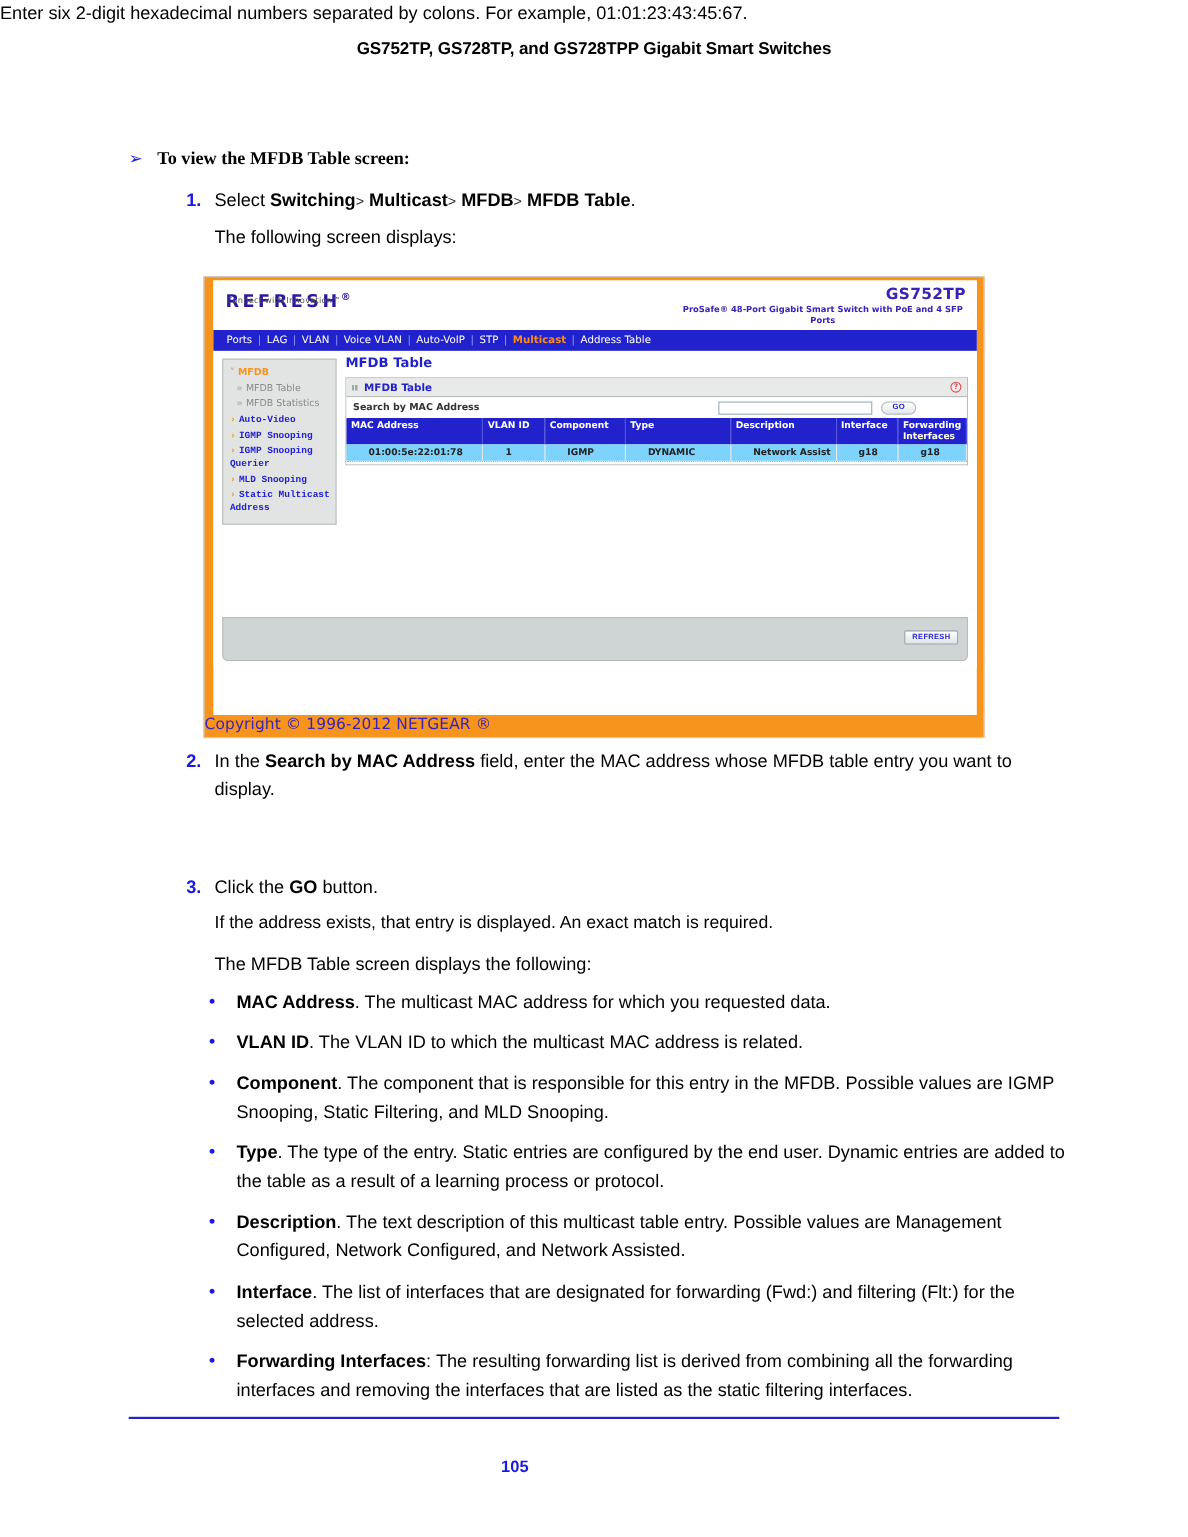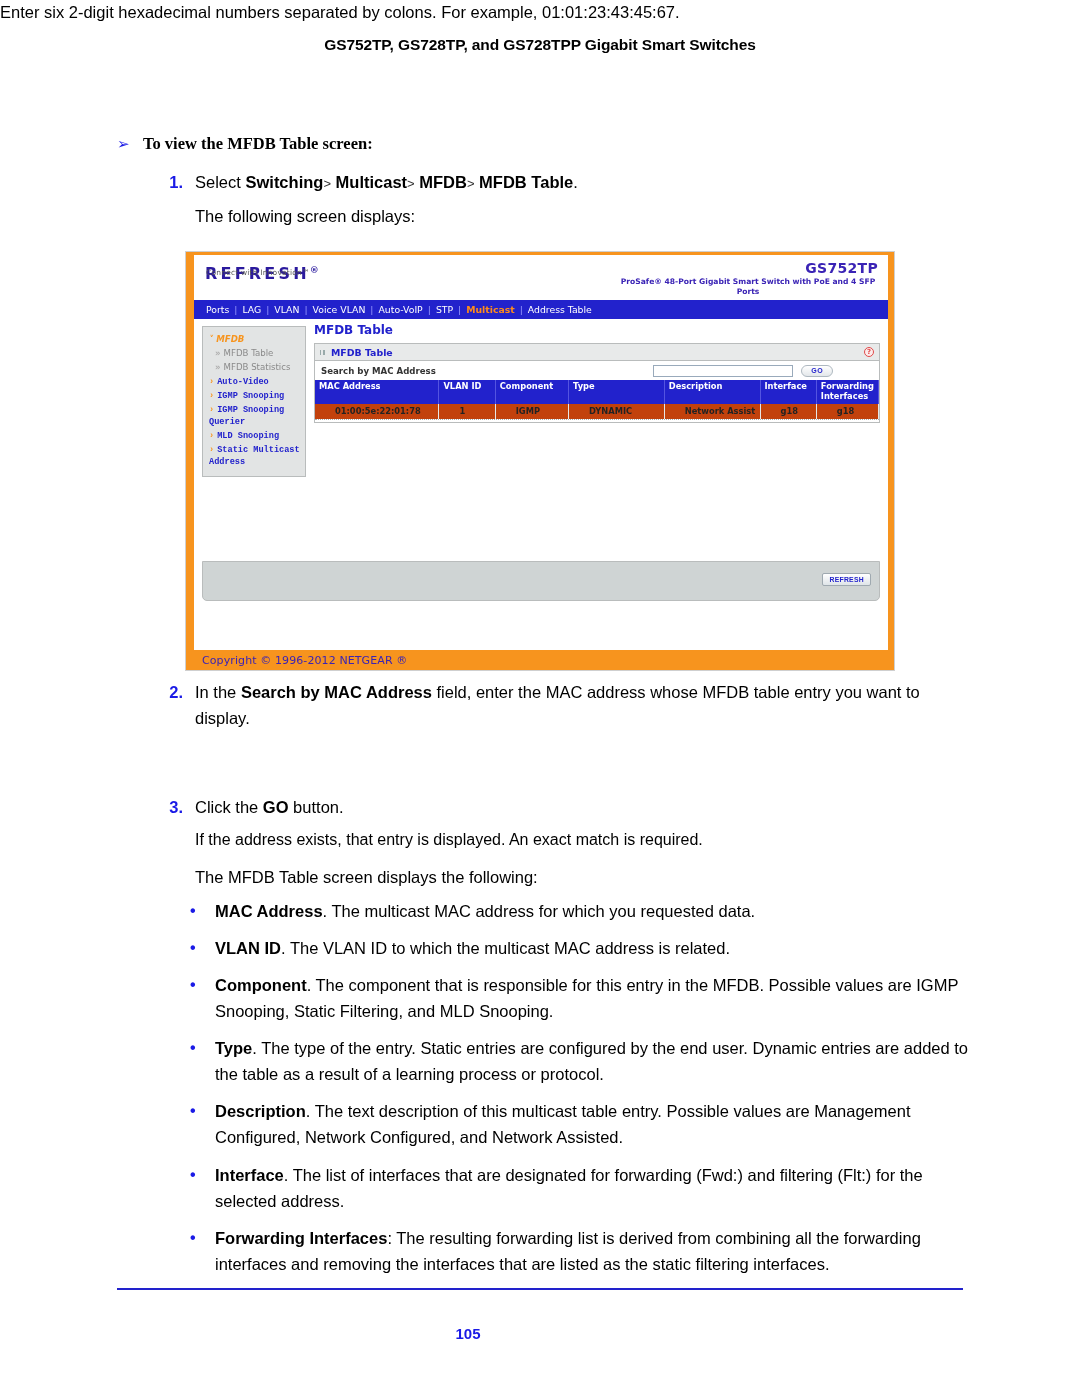--- a/index.html
+++ b/index.html
@@ -142,21 +142,21 @@
   .sidebar {
     position:absolute; left:8px; top:7px;
     width:104px;
     background:#e2e4e4;
     border:1px solid #b9bcbc;
     padding:5px 4px 7px 4px;
     font-size:8.6px;
   }
   .sb-item { padding:1.5px 0 1.5px 2px; line-height:1.32; }
   .sb-item .mk { color:#f7941e; font-weight:bold; margin-right:3px; }
-  .sb-top { color:#f7941e; font-weight:bold;font-style:italic; }
+  .sb-top { color:#f7941e; font-weight:bold; }
   .sb-sub { color:#8a8a8a; padding-left:8px; }
   .sb-sub .mk { color:#b0b0b0; }
   .sb-main { color:#2222cc; font-weight:bold;font-family:Liberation Mono, monospace; }
 
   .panel-wrap { position:absolute; left:120px; top:4px; right:8px; }
   .panel-title {
     color:#2222cc; font-weight:bold; font-size:12px;
     margin-bottom:6px;
   }
   .panel {
@@ -203,40 +203,40 @@
   table.mfdb { width:100%; border-collapse:collapse; font-size:8.3px; }
   table.mfdb th {
     background:#2222cc; color:#fff; font-weight:bold;
     text-align:left; padding:2px 4px; line-height:1.18;
     vertical-align:top; border-right:1px solid #5454e0;
   }
   table.mfdb td {
     padding:2.5px 4px; color:#222; border-right:1px solid #e6e6e6;
   }
   table.mfdb tr.odd td { background:#ffffff; }
-  table.mfdb tr.even td { background:#c2410c; font-weight:bold;padding-left:20px; }
+  table.mfdb tr.even td { background:#7dd3fc; font-weight:bold;padding-left:20px; }
   .tbl-foot { height:3px; background:#fff; border-top:1px dotted #aaa; }
 
   
   .actionbar {
     position:absolute; left:8px; right:8px; bottom:6px;
     height:40px; background:#cfd4d4;
     border:1px solid #b9bcbc; border-radius:0 0 5px 5px;
   }
   .refresh-btn {
     position:absolute; right:8px; top:11px;
     border:1px solid #9fa9b0; border-radius:2px;
     background:linear-gradient(#ffffff,#dfe4e8);
     color:#2222cc; font-size:6.8px; font-weight:bold;
     padding:2px 6px; letter-spacing:.3px;
   }
 
   .copyright {
-    position:absolute; left:16px; bottom:3px;
-    color:#3a23b5; font-size:11px; letter-spacing:.1px;text-align:right;
+    position:absolute; left:0; bottom:3px;
+    color:#3a23b5; font-size:14px; letter-spacing:.1px;text-align:right;
   }
 </style>
 </head>
 <body>
 
 <div class="running-head">GS752TP, GS728TP, and GS728TPP Gigabit Smart Switches</div>
 
 <div class="proc-heading">
   <span class="arrow">➢</span><span>To view the MFDB Table screen:</span>
 </div>

